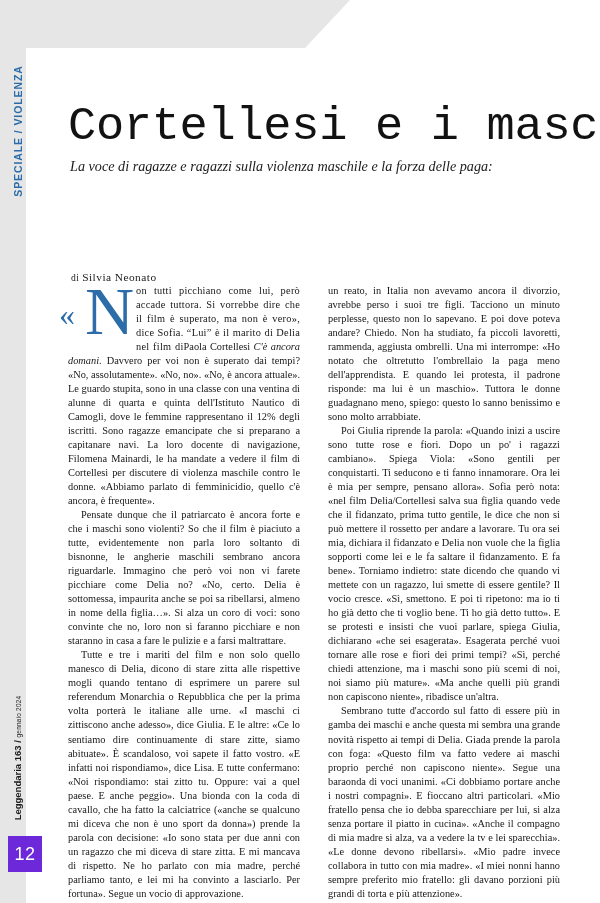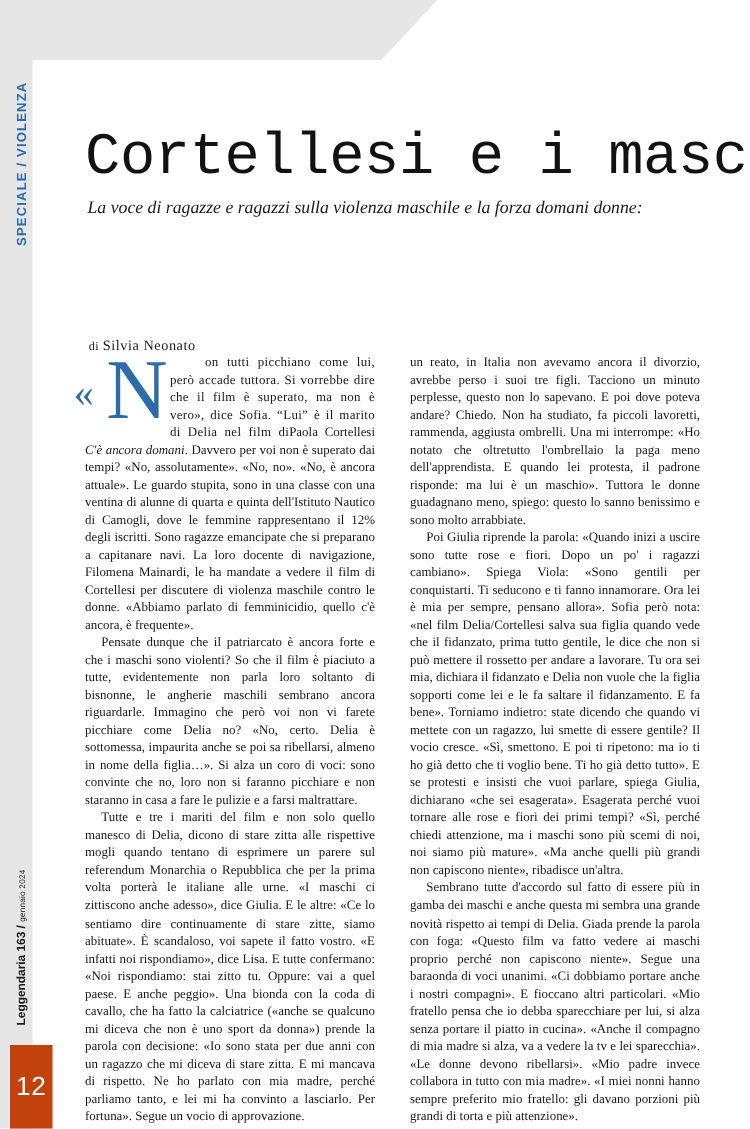--- a/index.html
+++ b/index.html
@@ -78,25 +78,25 @@
     font-size: 6.5px;
     letter-spacing: 0.2px;
   }
 
   
   .folio {
     position: absolute;
     left: 8px;
     top: 836px;
     width: 34px;
-    height: 68px;
-    background: #c2410c;
+    height: 36px;
+    background: #6d28d9;
     color: #ffffff;
     font-family: "Liberation Sans", sans-serif;
-    font-size: 21px;
+    font-size: 18px;
     font-weight: normal;
     display: flex;
     align-items: center;
     justify-content: center;
     letter-spacing: 0.5px;
   }
 
   
   .headline {
     position: absolute;
@@ -192,21 +192,20 @@
     top: -8px;
     font-size: 68px;
     line-height: 1;
     color: #2c6ca8;
     font-family: "Liberation Serif", serif;
   }
   .first-lines {
     font-size: 10.35px;
     line-height: 1.355;
     letter-spacing: 0.25px;
-    margin-left: 28px;
   }
 
   .it { font-style: italic; }
 </style>
 </head>
 <body>
 
 <div id="page">
 
   <div class="top-band"></div>
@@ -214,21 +213,21 @@
 
   <div class="kicker">SPECIALE / VIOLENZA</div>
 
   <div class="issue-line"><span>Leggendaria 163 / </span><span class="issue-date">gennaio 2024</span></div>
 
   <div class="folio">12</div>
 
   <h1 class="headline">Cortellesi e i maschi</h1>
 
   <div class="deck">
-    <div>La voce di ragazze e ragazzi sulla violenza maschile e la forza domani donne:</div>
+    <div>La voce di ragazze e ragazzi sulla violenza maschile e la forza delle paga:</div>
   </div>
 
   <div class="byline"><span>di </span><span class="nm">Silvia Neonato</span></div>
 
   <div class="cols">
 
     <div class="col col-1">
       <p class="no-indent">
         <span class="dropcap-wrap">
           <span class="guill">«</span>

